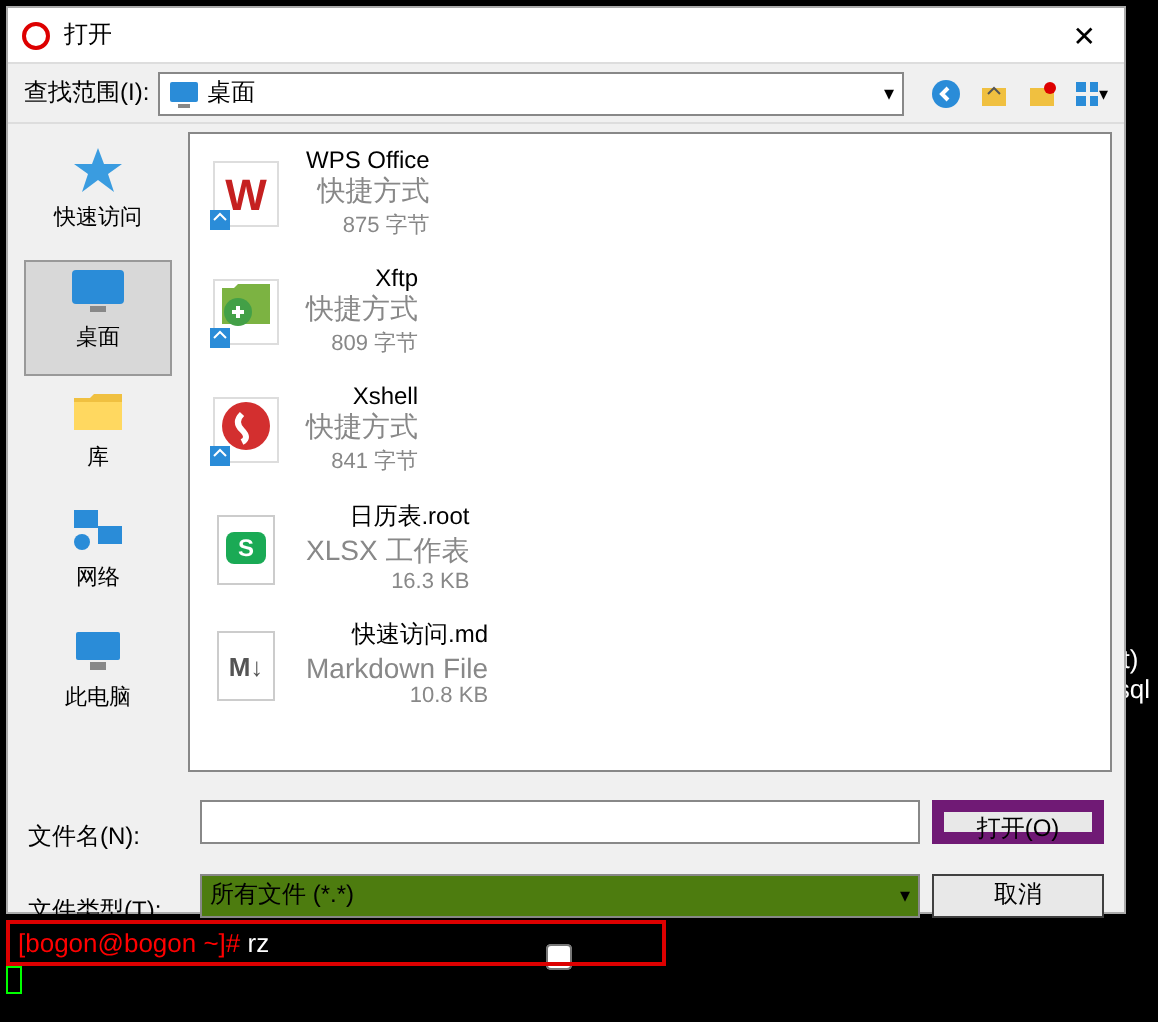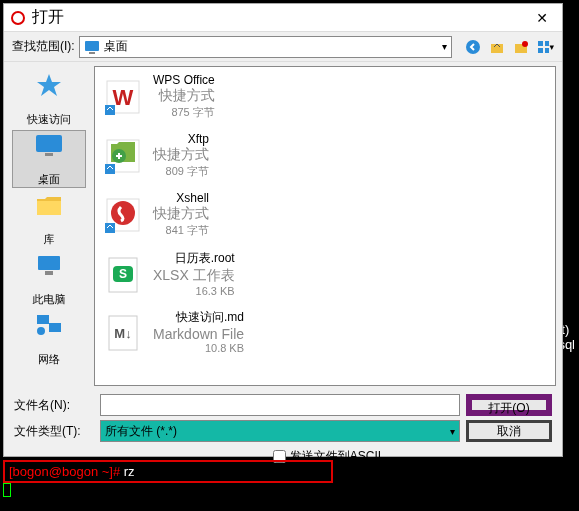--- a/index.html
+++ b/index.html
@@ -1,51 +1,51 @@
 <!DOCTYPE html>
 <html><head>
 <meta charset="utf-8">
 <style>
 * { box-sizing: border-box; margin: 0; padding: 0; font-family: "Microsoft YaHei", sans-serif; }
 body { width: 579px; height: 511px; background: #000; position: relative; overflow: hidden; }
 
 .dialog { position: absolute; left: 3px; top: 3px; width: 560px; height: 454px; background: #f0f0f0; border: 1px solid #aaa; }
 .titlebar { height: 28px; background: #fff; display: flex; align-items: center; padding: 0 6px; border-bottom: 1px solid #ddd; }
 .title-icon { width: 16px; height: 16px; margin-right: 6px; }
-.title-text { font-size: 16px; flex: 1; }
+.title-text { font-size: 12px; flex: 1; }
 .close-x { font-size: 14px; cursor: pointer; padding: 2px 8px; }
 
 .lookin-row { height: 30px; display: flex; align-items: center; padding: 2px 8px; gap: 4px; border-bottom: 1px solid #ddd; }
 .lookin-label { font-size: 12px; }
 .lookin-combo { flex: 1; height: 22px; border: 1px solid #888; background: #fff; display: flex; align-items: center; padding: 0 4px; gap: 4px; font-size: 12px; }
 .combo-arrow { margin-left: auto; font-size: 10px; }
 .tool-icons { display: flex; gap: 6px; margin-left: 8px; }
 .tool-icon { width: 18px; height: 18px; display: flex; align-items: center; justify-content: center; }
 
 .body-area { display: flex; height: 328px; }
 
 .sidebar { width: 90px; background: #f0f0f0; display: flex; flex-direction: column; align-items: center; padding-top: 8px; gap: 2px; }
-.sidebar-item { width: 74px; height: 58px; display: flex; flex-direction: column; align-items: center; justify-content: space-between; gap: 2px; font-size: 11px; border: 1px solid transparent; cursor: pointer; }
+.sidebar-item { width: 74px; height: 58px; display: flex; flex-direction: column; align-items: center; justify-content: flex-start; gap: 2px; font-size: 11px; border: 1px solid transparent; cursor: pointer; }
 .sidebar-item.selected { background: #d8d8d8; border: 1px solid #999; }
 .sidebar-icon { width: 32px; height: 28px; display: flex; align-items: center; justify-content: center; }
 
 .file-list { flex: 1; background: #fff; border: 1px solid #888; margin: 4px 6px 4px 0; overflow-y: auto; }
 .file-item { display: flex; align-items: center; padding: 6px 8px; gap: 10px; }
 .file-icon { width: 40px; height: 40px; display: flex; align-items: center; justify-content: center; font-size: 10px; }
 .file-info { display: flex; flex-direction: column; text-align: right; }
 .file-name { font-size: 12px; color: #000; }
 .file-type { font-size: 14px; color: #888; }
 .file-size { font-size: 11px; color: #888; }
 
 .bottom-area { padding: 4px 10px; }
 .form-row { display: flex; align-items: center; gap: 6px; margin-bottom: 4px; }
-.form-label { font-size: 12px; width: 80px; }
+.form-label { font-size: 12px; width: 80px; margin-top: 16px; }
 .form-input { flex: 1; height: 22px; border: 1px solid #888; padding: 0 4px; font-size: 12px; }
-.form-combo { flex: 1; height: 22px; border: 1px solid #888; background: #14b8a6; display: flex; align-items: center; padding: 0 4px; font-size: 12px; }
-.btn { width: 86px; height: 22px; border: 3px solid #404040; background: #e8e8e8; font-size: 12px; cursor: pointer; }
+.form-combo { flex: 1; height: 22px; border: 1px solid #888; background: #4d7c0f; display: flex; align-items: center; padding: 0 4px; font-size: 12px; }
+.btn { width: 86px; height: 22px; border: 1px solid #404040; background: #e8e8e8; font-size: 12px; cursor: pointer; }
 .btn.primary { border: 6px solid #701a75; }
 .checkbox-row { display: flex; align-items: center; gap: 4px; font-size: 12px; margin-top: 6px; padding-left: 88px; justify-content: center; }
 
 .terminal { position: absolute; left: 3px; top: 458px; right: 3px; color: #fff; font-family: monospace; font-size: 13px; }
 .term-line1 { color: #fff; }
 .prompt-box { border: 2px solid #d00; padding: 2px 4px; margin-top: 2px; width: 330px; }
 .prompt-user { color: #f00; }
 .prompt-cmd { color: #fff; }
 .cursor-block { display: inline-block; width: 8px; height: 14px; border: 1px solid #0f0; }
 
@@ -135,35 +135,35 @@
             <svg width="28" height="24">
               <path d="M2 6 L10 6 L12 4 L26 4 L26 22 L2 22 Z" fill="#f0c040"></path>
               <rect x="2" y="8" width="24" height="14" fill="#ffd860"></rect>
             </svg>
           </span>
         <span>库</span>
       </div>
       <div class="sidebar-item">
         <span class="sidebar-icon">
             <svg width="28" height="24">
-              <rect x="3" y="3" width="22" height="14" fill="#2a8cd8" rx="1"></rect>
-              <rect x="10" y="18" width="8" height="4" fill="#888"></rect>
-            </svg>
-          </span>
-        <span>此电脑</span>
-      </div>
-      <div class="sidebar-item">
-        <span class="sidebar-icon">
-            <svg width="28" height="24">
               <rect x="2" y="2" width="12" height="9" fill="#2a8cd8"></rect>
               <rect x="14" y="10" width="12" height="9" fill="#2a8cd8"></rect>
               <circle cx="6" cy="18" r="4" fill="#2a8cd8"></circle>
             </svg>
           </span>
         <span>网络</span>
+      </div>
+      <div class="sidebar-item">
+        <span class="sidebar-icon">
+            <svg width="28" height="24">
+              <rect x="3" y="3" width="22" height="14" fill="#2a8cd8" rx="1"></rect>
+              <rect x="10" y="18" width="8" height="4" fill="#888"></rect>
+            </svg>
+          </span>
+        <span>此电脑</span>
       </div>
     </div>
 
     <div class="file-list">
       <div class="file-item">
         <span class="file-icon">
             <svg width="40" height="40">
               <rect x="4" y="4" width="32" height="32" fill="#fff" stroke="#ddd"></rect>
               <text x="20" y="28" font-size="22" font-weight="bold" fill="#c52020" text-anchor="middle">W</text>
               <rect x="2" y="28" width="10" height="10" fill="#2a8cd8"></rect>

